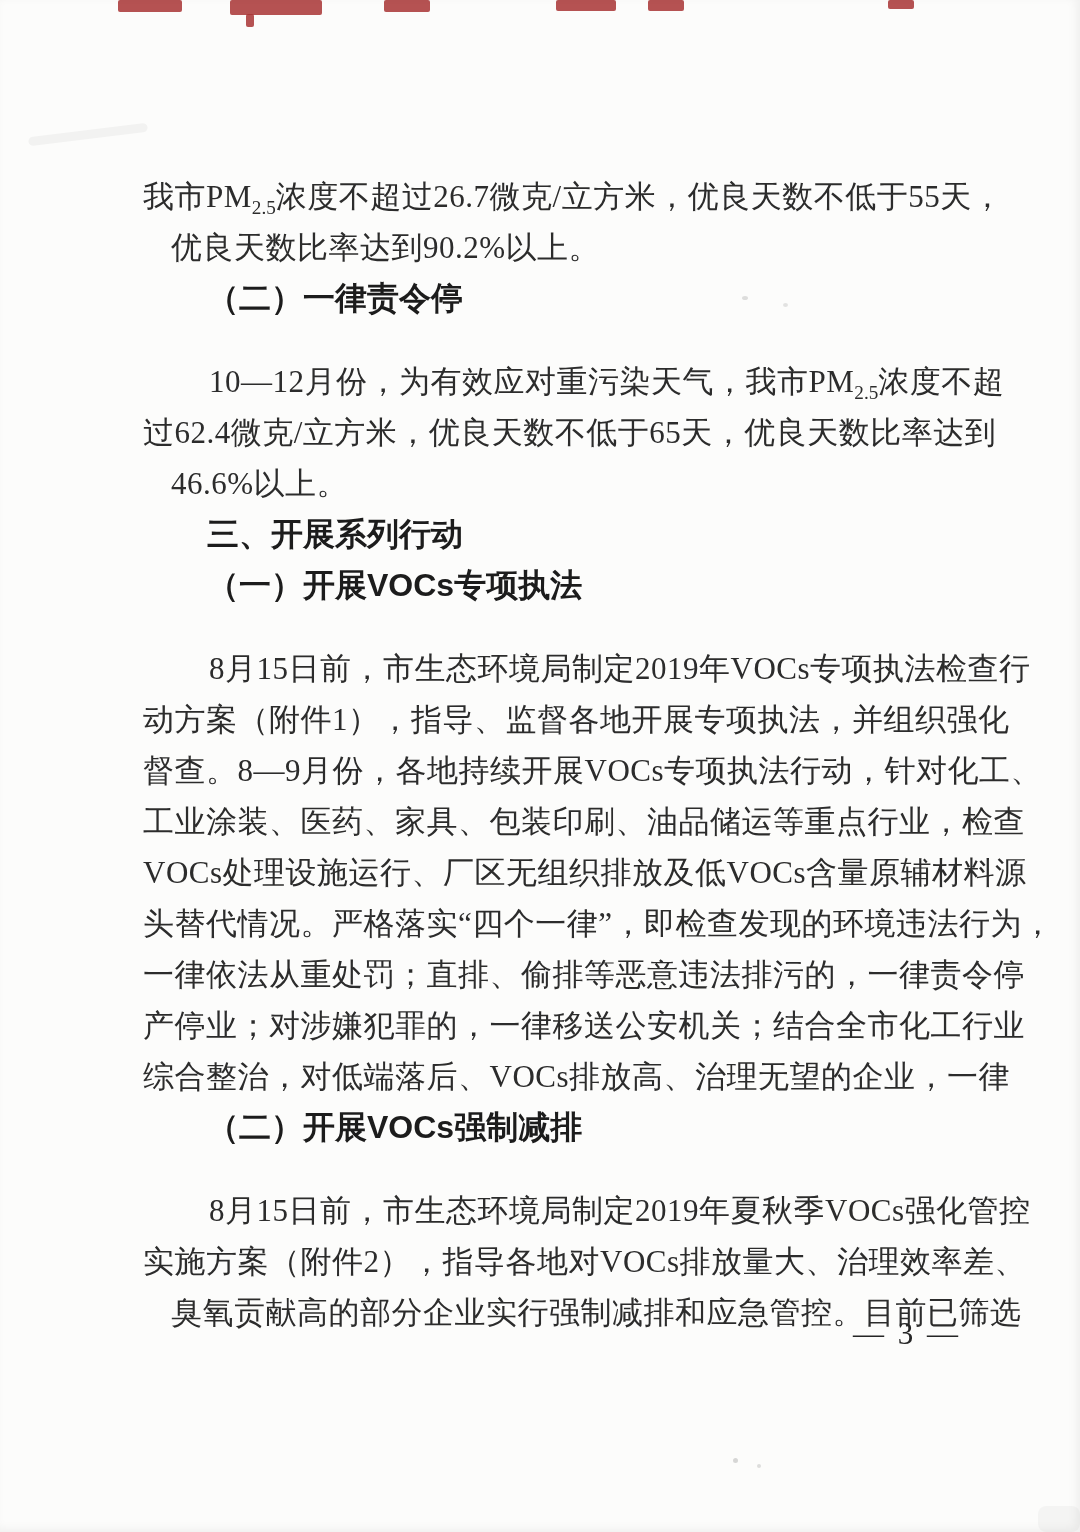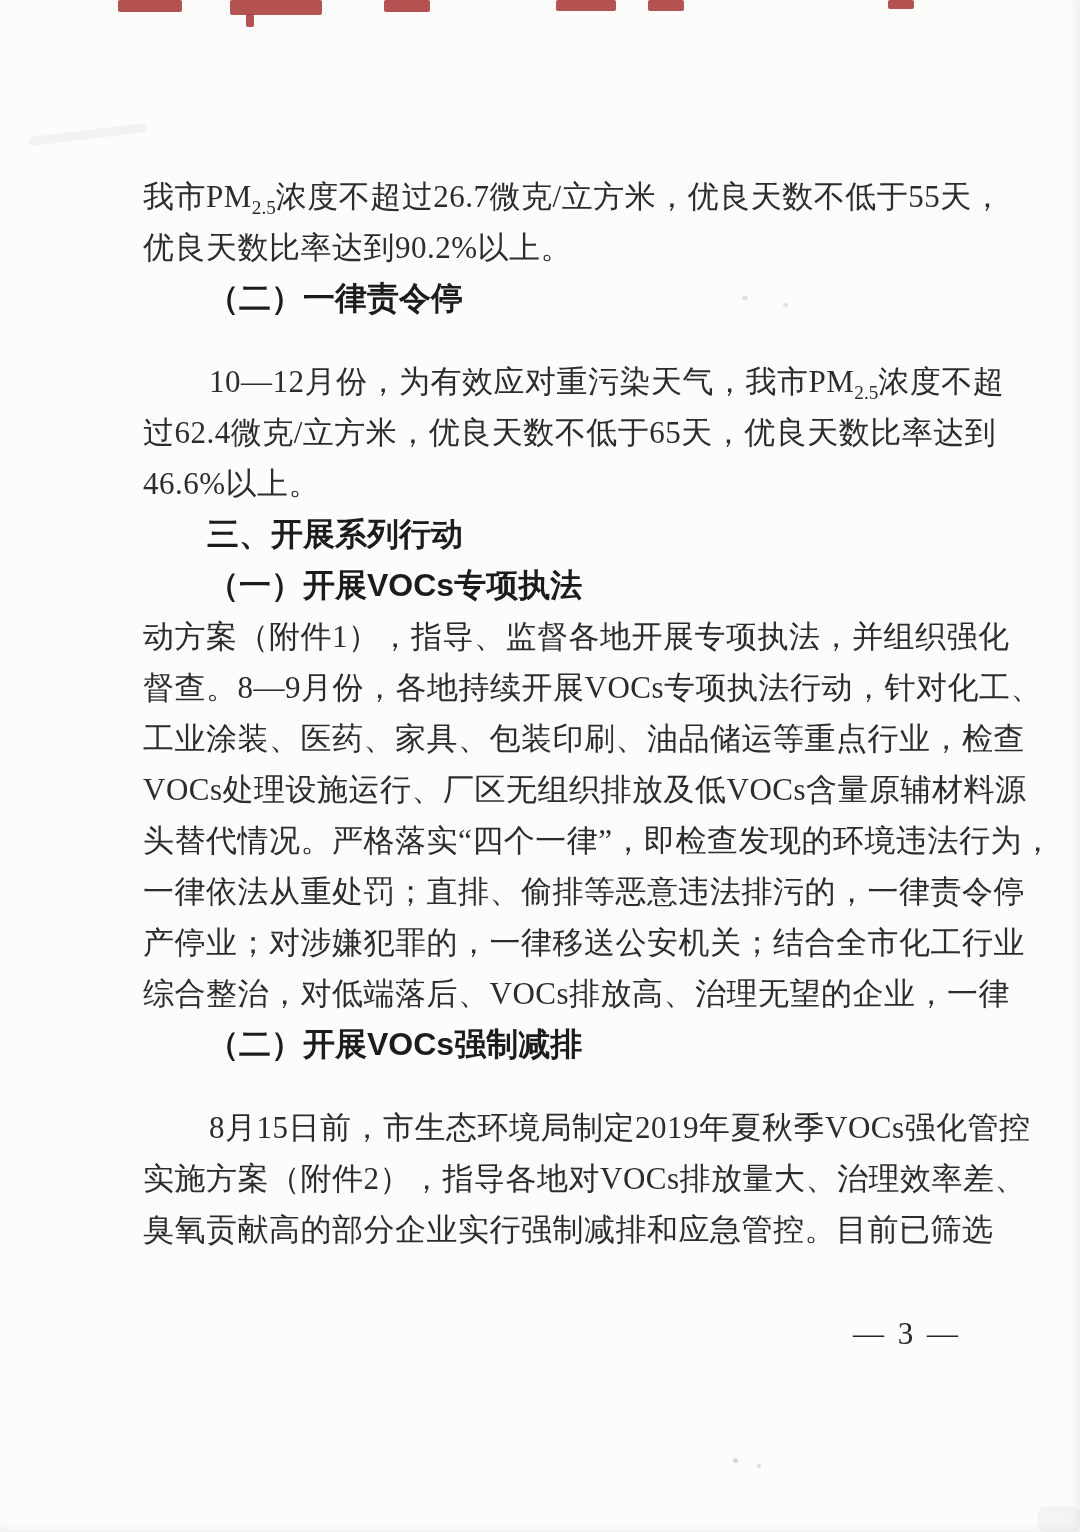--- a/index.html
+++ b/index.html
@@ -17,21 +17,21 @@
   }
   .content{
     position:absolute;left:143px;top:171px;width:818px;
     color:#2c2c2c;
   }
   .line{
     height:51px;line-height:51px;font-size:31px;
     letter-spacing:0.5px;white-space:nowrap;
     text-align:justify;text-align-last:justify;
   }
-  .line.end{text-align-last:left;}
+  .line.end{text-align-last:left;margin-left:28px;}
   .line.indent{text-indent:66px;margin-top:32px;}
   .line sub{font-size:0.62em;line-height:0;letter-spacing:0;}
   .heading{
     height:51px;line-height:51px;font-size:32px;font-weight:700;
     padding-left:64px;color:#1c1c1c;white-space:nowrap;
     font-family:"Liberation Sans","DejaVu Sans",sans-serif;
   }
   .heading.serifed{font-family:"Liberation Serif","DejaVu Serif",serif;}
   .footer{
     position:absolute;left:143px;top:1310px;width:818px;
@@ -85,20 +85,21 @@
 
     <div class="heading serifed">（二）一律责令停</div>
 
     <div class="line indent">10—12月份，为有效应对重污染天气，我市PM<sub>2.5</sub>浓度不超</div>
     <div class="line">过62.4微克/立方米，优良天数不低于65天，优良天数比率达到</div>
     <div class="line end">46.6%以上。</div>
 
     <div class="heading">三、开展系列行动</div>
     <div class="heading">（一）开展VOCs专项执法</div>
 
+    <div class="line indent">8月15日前，市生态环境局制定2019年VOCs专项执法检查行</div>
     <div class="line">动方案（附件1），指导、监督各地开展专项执法，并组织强化</div>
     <div class="line">督查。8—9月份，各地持续开展VOCs专项执法行动，针对化工、</div>
     <div class="line">工业涂装、医药、家具、包装印刷、油品储运等重点行业，检查</div>
     <div class="line">VOCs处理设施运行、厂区无组织排放及低VOCs含量原辅材料源</div>
     <div class="line">头替代情况。严格落实“四个一律”，即检查发现的环境违法行为，</div>
     <div class="line">一律依法从重处罚；直排、偷排等恶意违法排污的，一律责令停</div>
     <div class="line">产停业；对涉嫌犯罪的，一律移送公安机关；结合全市化工行业</div>
     <div class="line">综合整治，对低端落后、VOCs排放高、治理无望的企业，一律</div>
 
     <div class="heading">（二）开展VOCs强制减排</div>

